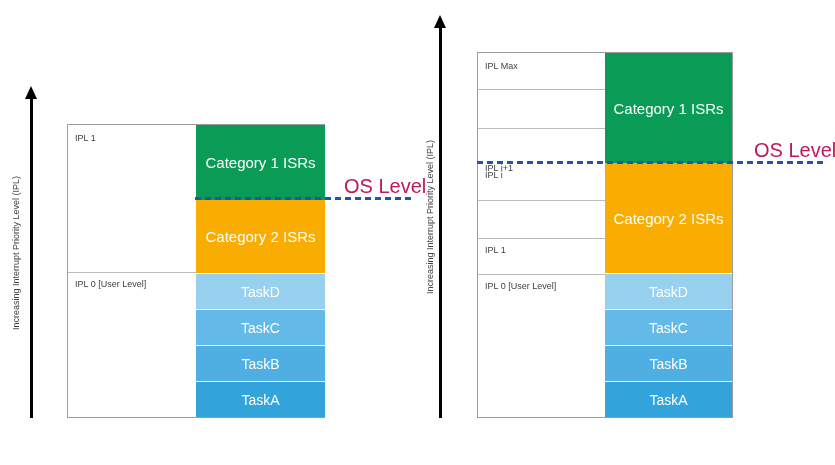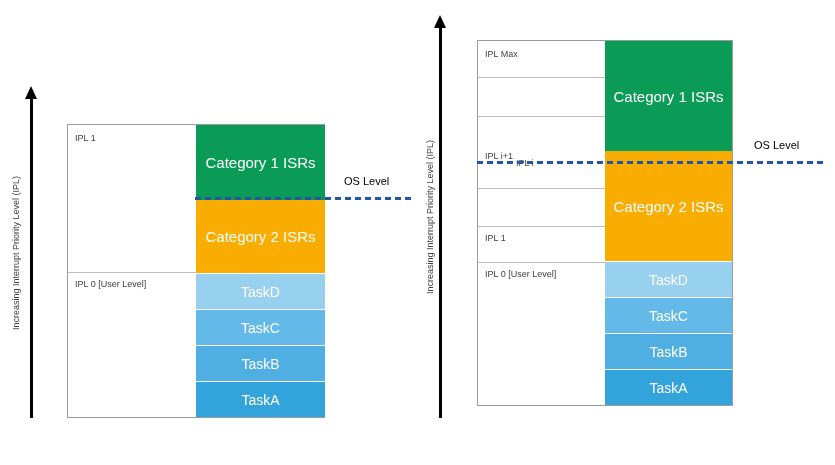--- a/index.html
+++ b/index.html
@@ -28,21 +28,21 @@
   .stack { position:absolute; top:0; }
   .block {
     position:absolute; left:0; width:100%; display:flex;
     align-items:center; justify-content:center; color:#ffffff;
     box-sizing:border-box;
   }
   .block.cat { font-size:15px; }
   .block.task { font-size:14px; border-top:1px solid #ffffff; }
   
   .dash { position:absolute; height:3px; z-index:5; }
-  .os-label { position:absolute; font-size:11px; color:#000000; white-space:nowrap; }
+  .os-label { position:absolute; font-size:20px; color:#be185d; white-space:nowrap; }
   .caption {
     position:absolute; top:433px; width:220px; text-align:center;
     font-size:16px; color:#1c1c1c; font-family:"DejaVu Sans", sans-serif;
   }
 </style>
 </head>
 <body>
 
 <div class="canvas">
 
@@ -65,26 +65,26 @@
     </div>
   </div>
 
   <div class="dash" style="left: 195px; top: 197px; width: 220px; background: repeating-linear-gradient(90deg, rgb(34, 85, 168) 0px, rgb(34, 85, 168) 6px, transparent 6px, transparent 10px);"></div>
   <div class="os-label" style="left:344px; top:175px;">OS Level</div>
 
   <div class="arrow-head" style="left:434px; top:15px;"></div>
   <div class="arrow-line" style="left:439px; top:26px; height:392px;"></div>
   <div class="vlabel" style="left:340px; top:212px;">Increasing Interrupt Priority Level (IPL)</div>
 
-  <div class="box" style="left:477px; top:40px; width:256px; height:366px;">
+  <div class="box" style="left:477px; top:52px; width:256px; height:366px;">
     <span class="ipl-label" style="top:8px;">IPL Max</span>
     <div class="hdivider" style="top:36px; width:127px;"></div>
     <div class="hdivider" style="top:75px; width:127px;"></div>
     <span class="ipl-label" style="top:82px;margin-top:28px;">IPL i+1</span>
-    <span class="ipl-label" style="top:117px;margin-left:31px;">IPL i</span>
+    <span class="ipl-label" style="top:117px;">IPL i</span>
     <div class="hdivider" style="top:147px; width:127px;"></div>
     <div class="hdivider" style="top:185px; width:127px;"></div>
     <span class="ipl-label" style="top:192px;">IPL 1</span>
     <div class="hdivider" style="top:221px; width:127px;"></div>
     <span class="ipl-label" style="top:228px;">IPL 0 [User Level]</span>
 
     <div class="stack" style="left:127px; width:127px; height:364px;">
       <div class="block cat" style="top: 0px; height: 110px; background-color: rgb(10, 155, 87);">Category 1 ISRs</div>
       <div class="block cat" style="top: 110px; height: 110px; background-color: rgb(249, 173, 0);">Category 2 ISRs</div>
       <div class="block task" style="top: 220px; height: 36px; background-color: rgb(152, 208, 240);">TaskD</div>

